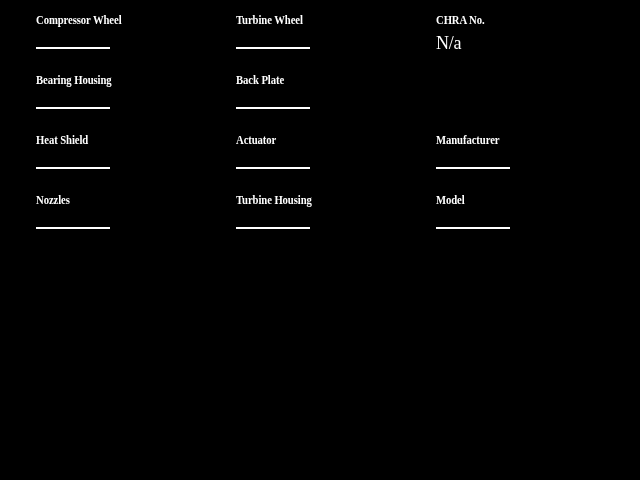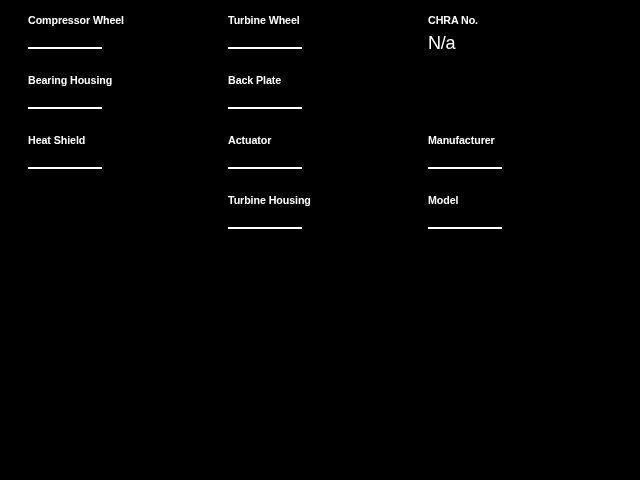--- a/index.html
+++ b/index.html
@@ -34,23 +34,24 @@
     top: 0;
     width: 190px;
     height: 260px;
   }
   .col-0 { left: 28px; }
   .col-1 { left: 228px; }
   .col-2 { left: 428px; }
 
   .spec-field {
     position: absolute;
-    left: 0;
+    left: 8px;
     width: 190px;
     height: 60px;
+    font-family: Liberation Serif, serif;
   }
   .row-0 { top: 12px; }
   .row-1 { top: 72px; }
   .row-2 { top: 132px; }
   .row-3 { top: 192px; }
 
   .field-label {
     position: absolute;
     left: 0;
     top: 0;
@@ -110,20 +111,25 @@
 
         <div class="field-rule"></div>
       </div>
 
       <div class="spec-field row-2">
         <div class="field-label">Heat Shield</div>
 
         <div class="field-rule"></div>
       </div>
 
+      <div class="spec-field row-3">
+        <div class="field-label">Nozzles</div>
+
+        <div class="field-rule"></div>
+      </div>
 
     </div>
 
     <div class="spec-col col-1">
 
       <div class="spec-field row-0">
         <div class="field-label">Turbine Wheel</div>
 
         <div class="field-rule"></div>
       </div>

